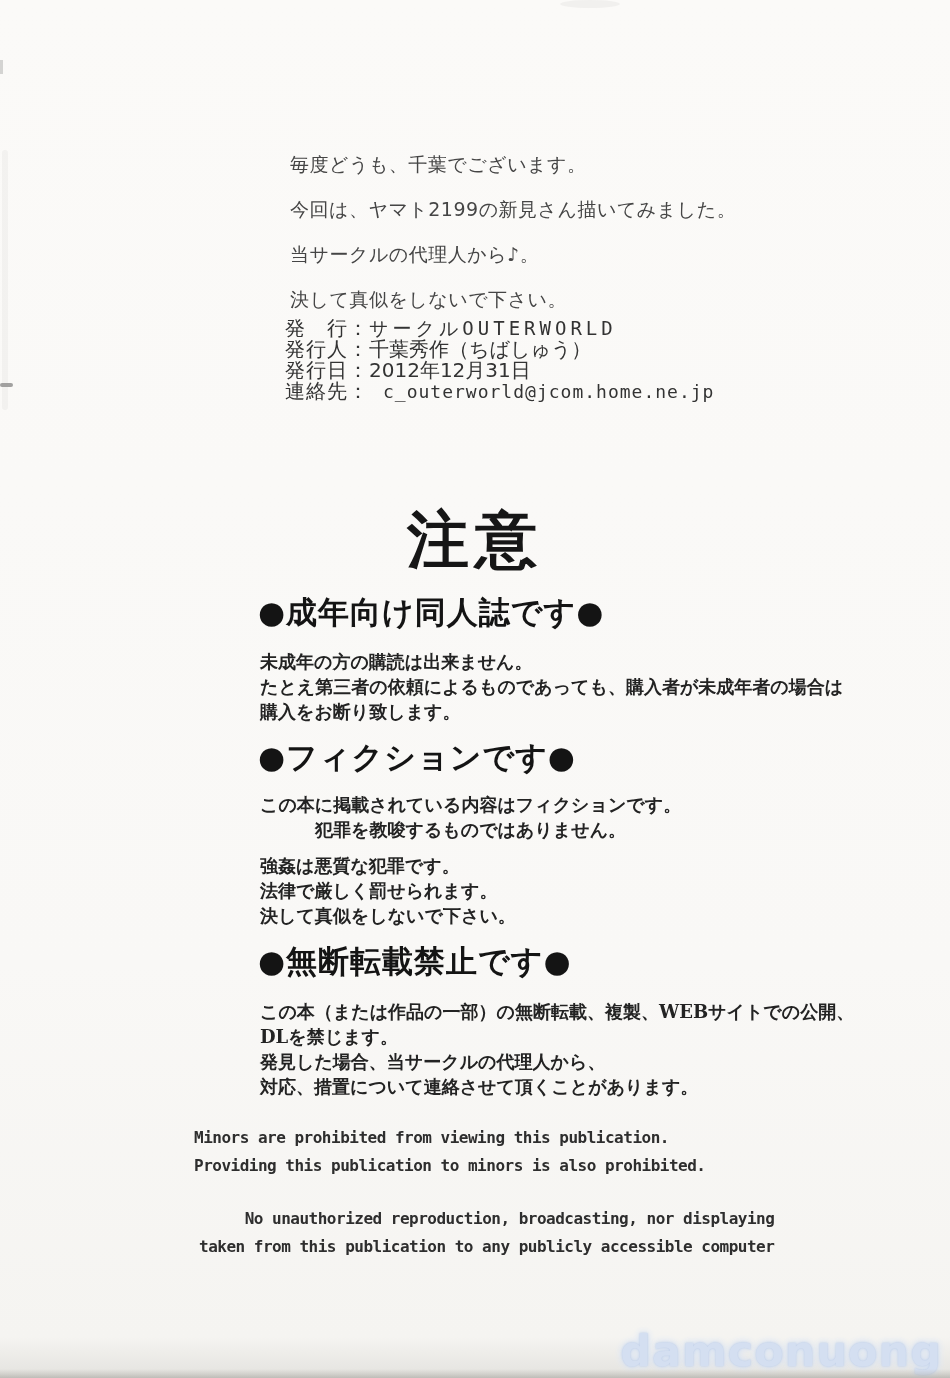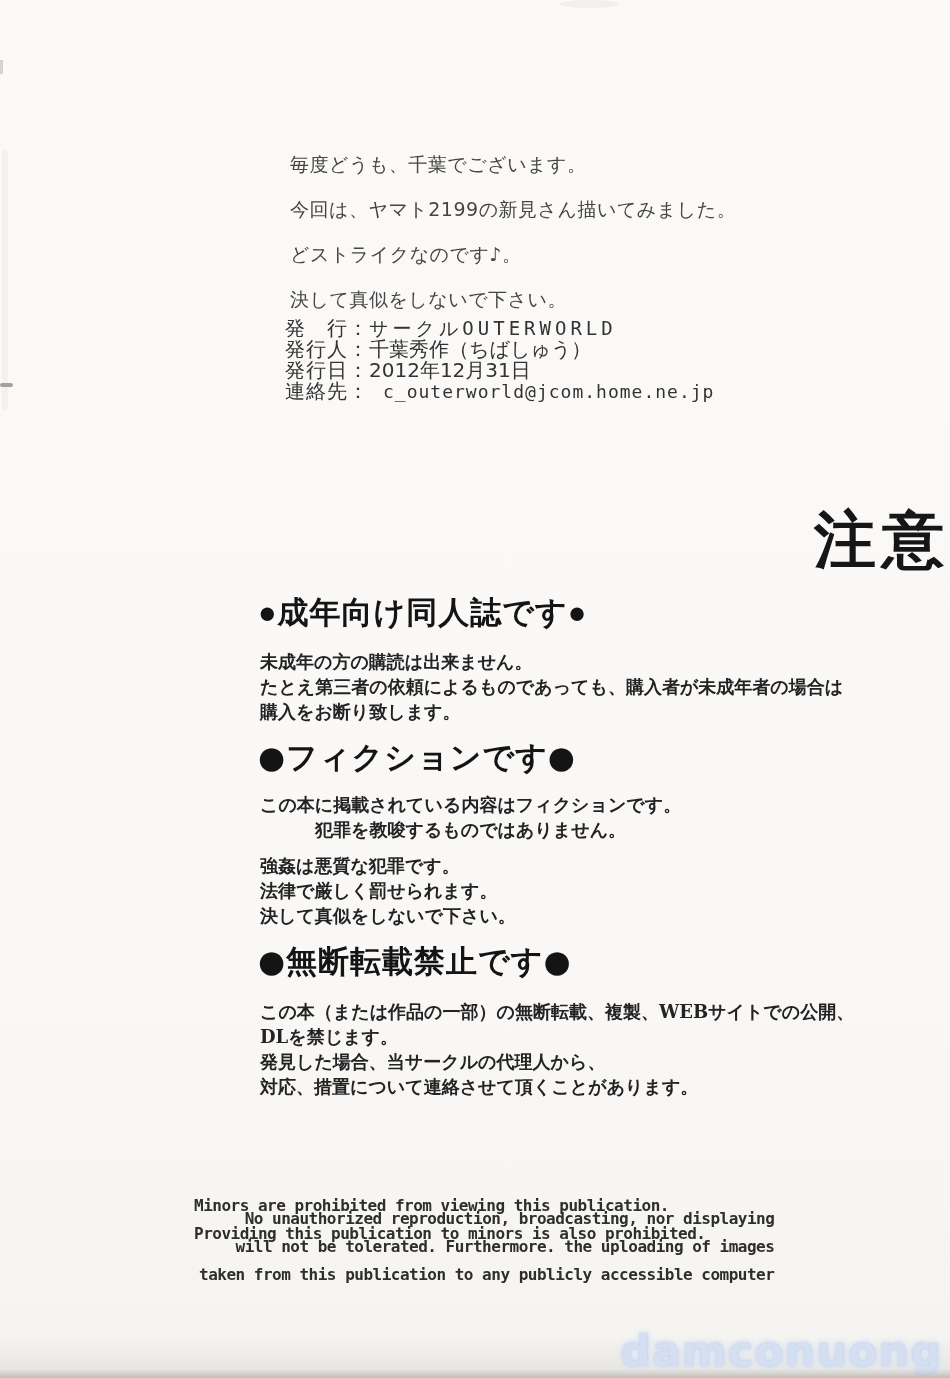--- a/index.html
+++ b/index.html
@@ -21,50 +21,50 @@
   
   .colophon { left:285px; top:318px; font-size:20px; line-height:21px; color:#333; }
   .colophon p { margin:0; white-space:nowrap; }
   .colophon .label { letter-spacing:1px; }
   .colophon .value-latin { font-family:"DejaVu Sans Mono",monospace; letter-spacing:4px; font-size:19px; }
   .colophon .value-email { font-family:"DejaVu Sans Mono",monospace; letter-spacing:1px; font-size:18px; margin-left:14px; }
 
   
   .notice-title {
     left:0; top:498px; width:950px;
-    text-align:right;
+    text-align:center;
     font-size:62px; font-weight:bold; letter-spacing:6px;
     color:#161616;
   }
 
   
   .section-heading {
     left:258px;
     font-size:31px; font-weight:bold;
     font-family:"DejaVu Serif","DejaVu Sans",serif;
     color:#141414; letter-spacing:1px;
     white-space:nowrap;
   }
   .section-body {
     left:260px;
     font-size:18px; line-height:25px; font-weight:bold;
     font-family:"DejaVu Serif","DejaVu Sans",serif;
     color:#232323;
   }
   .section-body p { margin:0; white-space:nowrap; }
 
-  .h1 { top:592px;font-family:Liberation Mono, monospace; }  .b1 { top:649px; }
+  .h1 { top:592px; }  .b1 { top:649px; }
   .h2 { top:737px; }  .b2a { top:792px;text-align:center; } .b2b { top:853px; }
   .h3 { top:941px; }  .b3 { top:999px; }
 
   
   .english { left:194px; font-family:"DejaVu Sans Mono","Liberation Mono",monospace;
     font-size:16px; line-height:28px; letter-spacing:-0.5px; color:#2e2e2e; font-weight:bold; }
   .english p { margin:0; white-space:nowrap; }
-  .ep1 { top:1192px; }
+  .ep1 { top:1124px; }
   .ep2 { top:1205px;text-align:right; }
   .english .ind1 { padding-left:10px; }
   .english .ind2 { padding-left:5px; }
 
   
   .watermark {
     right:8px; top:1326px;
     font-size:43px; font-weight:bold; letter-spacing:1px;
     color:#d4dff1;
     text-shadow:0 0 2px #b9cae6, 0 0 6px #cfdcf0, 0 0 10px #e4ecf8;
@@ -81,21 +81,21 @@
   .top-smudge { left:560px; top:0; width:60px; height:8px; background:rgba(170,170,170,0.12); border-radius:50%; }
 </style>
 </head>
 <body>
 
 <div class="page">
 
   <div class="abs greeting">
     <p>毎度どうも、千葉でございます。</p>
     <p>今回は、ヤマト2199の新見さん描いてみました。</p>
-    <p>どストライクなのです♪。</p>
+    <p>当サークルの代理人から♪。</p>
     <p>決して真似をしないで下さい。</p>
   </div>
 
   <div class="abs colophon">
     <p>
       <span class="label">発　行：</span><span class="value-latin">サークルOUTERWORLD</span>
     </p>
     <p>
       <span class="label">発行人：</span><span>千葉秀作（ちばしゅう）</span>
     </p>
@@ -134,21 +134,20 @@
     <p>発見した場合、当サークルの代理人から、</p>
     <p>対応、措置について連絡させて頂くことがあります。</p>
   </div>
 
   <div class="abs english ep1">
     <p>Minors are prohibited from viewing this publication.</p>
     <p>Providing this publication to minors is also prohibited.</p>
   </div>
   <div class="abs english ep2">
     <p>No unauthorized reproduction, broadcasting, nor displaying</p>
-    <p class="ind1">will not be tolerated. Furthermore. the uploading of images</p>
     <p class="ind2">taken from this publication to any publicly accessible computer</p>
   </div>
 
   <div class="abs watermark">damconuong</div>
 
   <div class="abs edge-mark-1"></div>
   <div class="abs edge-mark-2"></div>
   <div class="abs edge-smudge"></div>
   <div class="abs top-smudge"></div>
   <div class="abs bottom-edge"></div>

